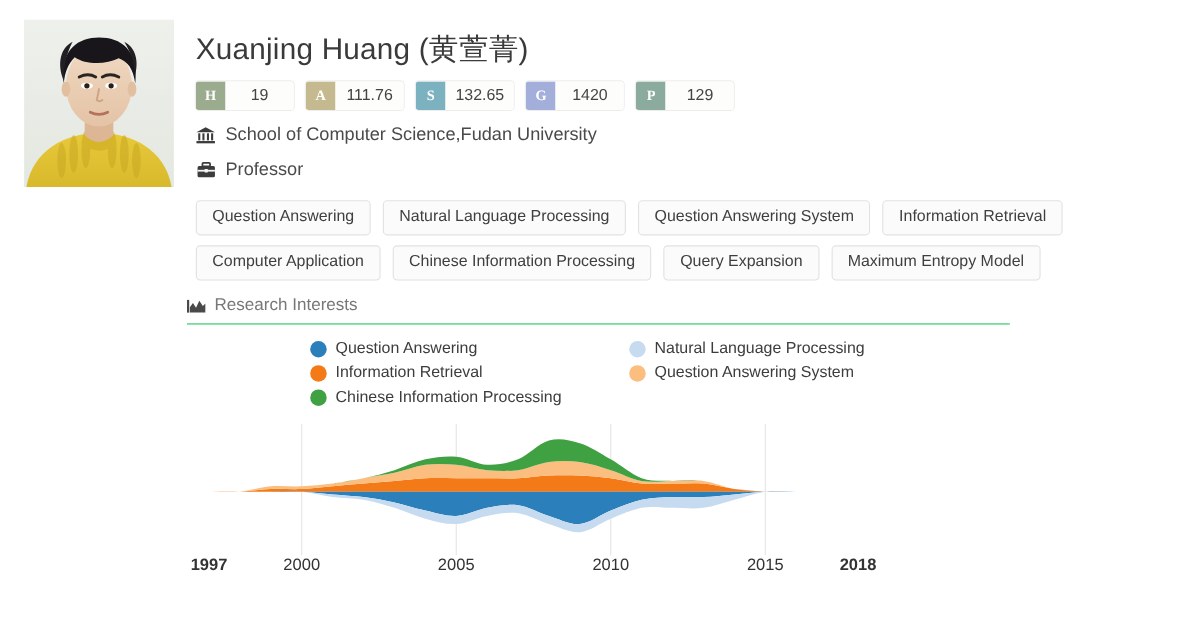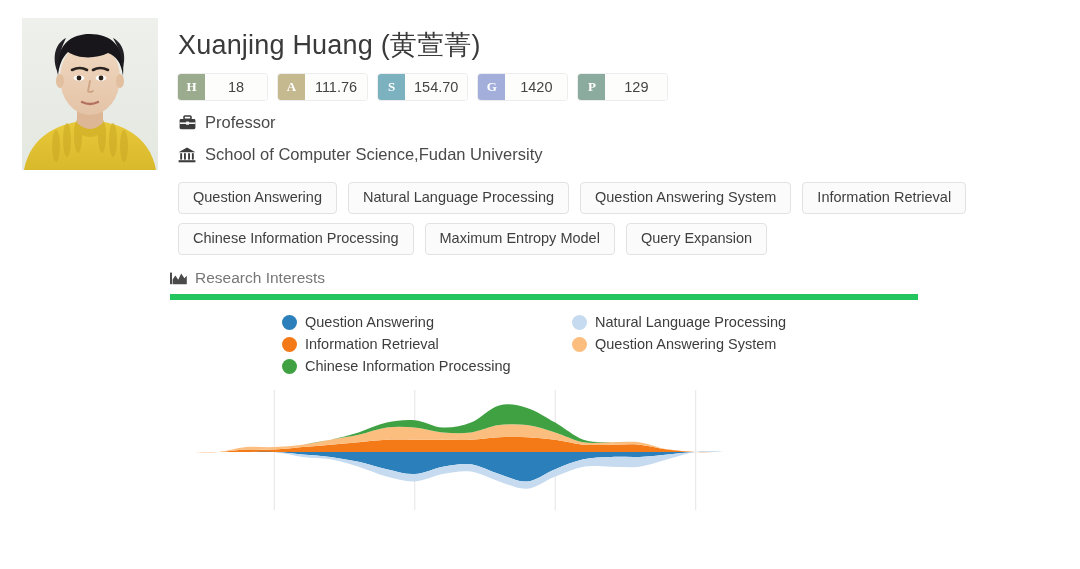--- a/index.html
+++ b/index.html
@@ -126,21 +126,21 @@
   #research-section {
     margin-top: 14px;
     margin-left: -8px;
     width: 748px;
   }
   #research-header {
     display: flex;
     align-items: center;
     gap: 8px;
     padding-bottom: 7px;
-    border-bottom: 6px solid #22c55e;
+    border-bottom: 1px solid #22c55e;
   }
   #research-header .hdr-icon { color: #555; display: flex; }
   #research-title {
     font-size: 15.5px;
     color: #777777;
   }
 
   
   #chart-legend {
     margin-top: 14px;
@@ -249,74 +249,75 @@
   </svg>
 </div>
 
 <div id="profile-info">
 
   <h1 id="person-name">Xuanjing Huang (黄萱菁)</h1>
 
   <div id="metrics-row">
       <div class="metric-badge">
         <div class="metric-key" style="background: rgb(154, 171, 142);">H</div>
-        <div class="metric-val">18</div>
+        <div class="metric-val">19</div>
       </div>
       <div class="metric-badge">
         <div class="metric-key" style="background: rgb(197, 185, 143);">A</div>
         <div class="metric-val">111.76</div>
       </div>
       <div class="metric-badge">
         <div class="metric-key" style="background: rgb(124, 177, 191);">S</div>
-        <div class="metric-val">154.70</div>
+        <div class="metric-val">132.65</div>
       </div>
       <div class="metric-badge">
         <div class="metric-key" style="background: rgb(163, 174, 219);">G</div>
         <div class="metric-val">1420</div>
       </div>
       <div class="metric-badge">
         <div class="metric-key" style="background: rgb(138, 171, 158);">P</div>
         <div class="metric-val">129</div>
       </div>
     </div>
-
-  <div class="info-line">
-    <span class="info-icon">
-      <svg width="17" height="15" viewBox="0 0 17 15">
-        <rect x="5" y="1" width="7" height="3.2" rx="1" fill="none" stroke="#3c3c3c" stroke-width="1.6"></rect>
-        <rect x="0.6" y="4" width="15.8" height="10.2" rx="1.4" fill="#3c3c3c"></rect>
-        <rect x="0.6" y="7.4" width="15.8" height="1.6" fill="#f6f6f6"></rect>
-        <rect x="7" y="6.6" width="3" height="3.2" rx=".6" fill="#f6f6f6"></rect>
-      </svg>
-    </span>
-    <span>Professor</span>
-  </div>
 
   <div class="info-line">
     <span class="info-icon">
       <svg width="18" height="16" viewBox="0 0 18 16">
         <path d="M9 0.6 L17.4 5.2 L0.6 5.2 Z" fill="#3c3c3c"></path>
         <rect x="2.2" y="6.2" width="1.9" height="6.4" fill="#3c3c3c"></rect>
         <rect x="6" y="6.2" width="1.9" height="6.4" fill="#3c3c3c"></rect>
         <rect x="10.1" y="6.2" width="1.9" height="6.4" fill="#3c3c3c"></rect>
         <rect x="13.9" y="6.2" width="1.9" height="6.4" fill="#3c3c3c"></rect>
         <rect x="0.6" y="13.2" width="16.8" height="2.1" fill="#3c3c3c"></rect>
       </svg>
     </span>
     <span>School of Computer Science,Fudan University</span>
   </div>
 
+  <div class="info-line">
+    <span class="info-icon">
+      <svg width="17" height="15" viewBox="0 0 17 15">
+        <rect x="5" y="1" width="7" height="3.2" rx="1" fill="none" stroke="#3c3c3c" stroke-width="1.6"></rect>
+        <rect x="0.6" y="4" width="15.8" height="10.2" rx="1.4" fill="#3c3c3c"></rect>
+        <rect x="0.6" y="7.4" width="15.8" height="1.6" fill="#f6f6f6"></rect>
+        <rect x="7" y="6.6" width="3" height="3.2" rx=".6" fill="#f6f6f6"></rect>
+      </svg>
+    </span>
+    <span>Professor</span>
+  </div>
+
   <div id="tags-container">
       <span class="tag-chip">Question Answering</span>
       <span class="tag-chip">Natural Language Processing</span>
       <span class="tag-chip">Question Answering System</span>
       <span class="tag-chip">Information Retrieval</span>
+      <span class="tag-chip">Computer Application</span>
       <span class="tag-chip">Chinese Information Processing</span>
+      <span class="tag-chip">Query Expansion</span>
       <span class="tag-chip">Maximum Entropy Model</span>
-      <span class="tag-chip">Query Expansion</span>
     </div>
 
   <div id="research-section">
     <div id="research-header">
       <span class="hdr-icon">
         <svg width="17" height="13" viewBox="0 0 17 13">
           <rect x="0" y="0.6" width="2" height="11.6" fill="#4a4a4a"></rect>
           <path d="M2.6 12.2 L2.6 7.4 L5.4 3.4 L8.2 7.8 L11.2 1.4 L14.4 6.2 L16.8 3.8 L16.8 12.2 Z" fill="#4a4a4a"></path>
         </svg>
       </span>
@@ -353,15 +354,23 @@
           <line x1="395.23809523809524" x2="395.23809523809524" y1="0" y2="120" stroke="#e4e4e4" stroke-width="1"></line>
           <line x1="535.7142857142857" x2="535.7142857142857" y1="0" y2="120" stroke="#e4e4e4" stroke-width="1"></line>
           <path d="M30.00,62.00C34.68,62.00 48.73,62.41 58.10,62.00C67.46,61.59 76.83,59.96 86.19,59.55C95.56,59.14 104.92,59.96 114.29,59.55C123.65,59.14 133.02,57.92 142.38,57.10C151.75,56.28 161.11,55.47 170.48,54.65C179.84,53.83 189.21,53.02 198.57,52.20C207.94,51.38 217.30,50.16 226.67,49.75C236.03,49.34 245.40,49.75 254.76,49.75C264.13,49.75 273.49,49.75 282.86,49.75C292.22,49.75 301.59,50.16 310.95,49.75C320.32,49.34 329.68,47.71 339.05,47.30C348.41,46.89 357.78,46.89 367.14,47.30C376.51,47.71 385.87,48.52 395.24,49.75C404.60,50.98 413.97,53.83 423.33,54.65C432.70,55.47 442.06,54.65 451.43,54.65C460.79,54.65 470.16,53.83 479.52,54.65C488.89,55.47 498.25,58.32 507.62,59.55C516.98,60.77 526.35,61.59 535.71,62.00C545.08,62.41 554.44,62.00 563.81,62.00C573.17,62.00 582.54,62.00 591.90,62.00C601.27,62.00 615.32,62.00 620.00,62.00L620.00,62.00C615.32,62.00 601.27,62.00 591.90,62.00C582.54,62.00 573.17,62.00 563.81,62.00C554.44,62.00 545.08,62.00 535.71,62.00C526.35,62.00 516.98,62.00 507.62,62.00C498.25,62.00 488.89,62.00 479.52,62.00C470.16,62.00 460.79,62.00 451.43,62.00C442.06,62.00 432.70,62.00 423.33,62.00C413.97,62.00 404.60,62.00 395.24,62.00C385.87,62.00 376.51,62.00 367.14,62.00C357.78,62.00 348.41,62.00 339.05,62.00C329.68,62.00 320.32,62.00 310.95,62.00C301.59,62.00 292.22,62.00 282.86,62.00C273.49,62.00 264.13,62.00 254.76,62.00C245.40,62.00 236.03,62.00 226.67,62.00C217.30,62.00 207.94,62.00 198.57,62.00C189.21,62.00 179.84,62.00 170.48,62.00C161.11,62.00 151.75,62.00 142.38,62.00C133.02,62.00 123.65,62.00 114.29,62.00C104.92,62.00 95.56,62.00 86.19,62.00C76.83,62.00 67.46,62.00 58.10,62.00C48.73,62.00 34.68,62.00 30.00,62.00Z" fill="#f47a17"></path>
           <path d="M30.00,62.00C34.68,62.00 48.73,62.82 58.10,62.00C67.46,61.18 76.83,57.92 86.19,57.10C95.56,56.28 104.92,57.51 114.29,57.10C123.65,56.69 133.02,55.88 142.38,54.65C151.75,53.42 161.11,51.38 170.48,49.75C179.84,48.12 189.21,46.89 198.57,44.85C207.94,42.81 217.30,38.73 226.67,37.50C236.03,36.27 245.40,36.68 254.76,37.50C264.13,38.32 273.49,41.58 282.86,42.40C292.22,43.22 301.59,43.63 310.95,42.40C320.32,41.17 329.68,36.27 339.05,35.05C348.41,33.82 357.78,33.82 367.14,35.05C376.51,36.27 385.87,39.54 395.24,42.40C404.60,45.26 413.97,50.57 423.33,52.20C432.70,53.83 442.06,52.20 451.43,52.20C460.79,52.20 470.16,50.97 479.52,52.20C488.89,53.42 498.25,57.92 507.62,59.55C516.98,61.18 526.35,61.59 535.71,62.00C545.08,62.41 554.44,62.00 563.81,62.00C573.17,62.00 582.54,62.00 591.90,62.00C601.27,62.00 615.32,62.00 620.00,62.00L620.00,62.00C615.32,62.00 601.27,62.00 591.90,62.00C582.54,62.00 573.17,62.00 563.81,62.00C554.44,62.00 545.08,62.41 535.71,62.00C526.35,61.59 516.98,60.77 507.62,59.55C498.25,58.32 488.89,55.47 479.52,54.65C470.16,53.83 460.79,54.65 451.43,54.65C442.06,54.65 432.70,55.47 423.33,54.65C413.97,53.83 404.60,50.98 395.24,49.75C385.87,48.52 376.51,47.71 367.14,47.30C357.78,46.89 348.41,46.89 339.05,47.30C329.68,47.71 320.32,49.34 310.95,49.75C301.59,50.16 292.22,49.75 282.86,49.75C273.49,49.75 264.13,49.75 254.76,49.75C245.40,49.75 236.03,49.34 226.67,49.75C217.30,50.16 207.94,51.38 198.57,52.20C189.21,53.02 179.84,53.83 170.48,54.65C161.11,55.47 151.75,56.28 142.38,57.10C133.02,57.92 123.65,59.14 114.29,59.55C104.92,59.96 95.56,59.14 86.19,59.55C76.83,59.96 67.46,61.59 58.10,62.00C48.73,62.41 34.68,62.00 30.00,62.00Z" fill="#fbbe7e"></path>
           <path d="M30.00,62.00C34.68,62.00 48.73,62.82 58.10,62.00C67.46,61.18 76.83,57.92 86.19,57.10C95.56,56.28 104.92,57.51 114.29,57.10C123.65,56.69 133.02,55.88 142.38,54.65C151.75,53.42 161.11,51.79 170.48,49.75C179.84,47.71 189.21,45.26 198.57,42.40C207.94,39.54 217.30,34.64 226.67,32.60C236.03,30.56 245.40,29.33 254.76,30.15C264.13,30.97 273.49,37.09 282.86,37.50C292.22,37.91 301.59,36.27 310.95,32.60C320.32,28.92 329.68,17.90 339.05,15.45C348.41,13.00 357.78,15.04 367.14,17.90C376.51,20.76 385.87,27.29 395.24,32.60C404.60,37.91 413.97,46.48 423.33,49.75C432.70,53.02 442.06,51.79 451.43,52.20C460.79,52.61 470.16,50.97 479.52,52.20C488.89,53.42 498.25,57.92 507.62,59.55C516.98,61.18 526.35,61.59 535.71,62.00C545.08,62.41 554.44,62.00 563.81,62.00C573.17,62.00 582.54,62.00 591.90,62.00C601.27,62.00 615.32,62.00 620.00,62.00L620.00,62.00C615.32,62.00 601.27,62.00 591.90,62.00C582.54,62.00 573.17,62.00 563.81,62.00C554.44,62.00 545.08,62.41 535.71,62.00C526.35,61.59 516.98,61.18 507.62,59.55C498.25,57.92 488.89,53.42 479.52,52.20C470.16,50.97 460.79,52.20 451.43,52.20C442.06,52.20 432.70,53.83 423.33,52.20C413.97,50.57 404.60,45.26 395.24,42.40C385.87,39.54 376.51,36.27 367.14,35.05C357.78,33.82 348.41,33.82 339.05,35.05C329.68,36.27 320.32,41.17 310.95,42.40C301.59,43.63 292.22,43.22 282.86,42.40C273.49,41.58 264.13,38.32 254.76,37.50C245.40,36.68 236.03,36.27 226.67,37.50C217.30,38.73 207.94,42.81 198.57,44.85C189.21,46.89 179.84,48.12 170.48,49.75C161.11,51.38 151.75,53.42 142.38,54.65C133.02,55.88 123.65,56.69 114.29,57.10C104.92,57.51 95.56,56.28 86.19,57.10C76.83,57.92 67.46,61.18 58.10,62.00C48.73,62.82 34.68,62.00 30.00,62.00Z" fill="#3fa142"></path>
           <path d="M30.00,62.00C34.68,62.00 48.73,62.00 58.10,62.00C67.46,62.00 76.83,62.00 86.19,62.00C95.56,62.00 104.92,62.00 114.29,62.00C123.65,62.00 133.02,62.00 142.38,62.00C151.75,62.00 161.11,62.00 170.48,62.00C179.84,62.00 189.21,62.00 198.57,62.00C207.94,62.00 217.30,62.00 226.67,62.00C236.03,62.00 245.40,62.00 254.76,62.00C264.13,62.00 273.49,62.00 282.86,62.00C292.22,62.00 301.59,62.00 310.95,62.00C320.32,62.00 329.68,62.00 339.05,62.00C348.41,62.00 357.78,62.00 367.14,62.00C376.51,62.00 385.87,62.00 395.24,62.00C404.60,62.00 413.97,62.00 423.33,62.00C432.70,62.00 442.06,62.00 451.43,62.00C460.79,62.00 470.16,62.00 479.52,62.00C488.89,62.00 498.25,62.00 507.62,62.00C516.98,62.00 526.35,62.00 535.71,62.00C545.08,62.00 554.44,62.00 563.81,62.00C573.17,62.00 582.54,62.00 591.90,62.00C601.27,62.00 615.32,62.00 620.00,62.00L620.00,62.00C615.32,62.00 601.27,62.00 591.90,62.00C582.54,62.00 573.17,62.00 563.81,62.00C554.44,62.00 545.08,61.59 535.71,62.00C526.35,62.41 516.98,63.63 507.62,64.45C498.25,65.27 488.89,66.49 479.52,66.90C470.16,67.31 460.79,66.49 451.43,66.90C442.06,67.31 432.70,67.31 423.33,69.35C413.97,71.39 404.60,75.48 395.24,79.15C385.87,82.83 376.51,90.58 367.14,91.40C357.78,92.22 348.41,86.91 339.05,84.05C329.68,81.19 320.32,75.47 310.95,74.25C301.59,73.03 292.22,75.07 282.86,76.70C273.49,78.33 264.13,83.64 254.76,84.05C245.40,84.46 236.03,81.19 226.67,79.15C217.30,77.11 207.94,73.84 198.57,71.80C189.21,69.76 179.84,68.13 170.48,66.90C161.11,65.68 151.75,65.27 142.38,64.45C133.02,63.63 123.65,62.41 114.29,62.00C104.92,61.59 95.56,62.00 86.19,62.00C76.83,62.00 67.46,62.00 58.10,62.00C48.73,62.00 34.68,62.00 30.00,62.00Z" fill="#2b7fba"></path>
           <path d="M30.00,62.00C34.68,62.00 48.73,62.00 58.10,62.00C67.46,62.00 76.83,62.00 86.19,62.00C95.56,62.00 104.92,61.59 114.29,62.00C123.65,62.41 133.02,63.63 142.38,64.45C151.75,65.27 161.11,65.68 170.48,66.90C179.84,68.13 189.21,69.76 198.57,71.80C207.94,73.84 217.30,77.11 226.67,79.15C236.03,81.19 245.40,84.46 254.76,84.05C264.13,83.64 273.49,78.33 282.86,76.70C292.22,75.07 301.59,73.03 310.95,74.25C320.32,75.47 329.68,81.19 339.05,84.05C348.41,86.91 357.78,92.22 367.14,91.40C376.51,90.58 385.87,82.83 395.24,79.15C404.60,75.48 413.97,71.39 423.33,69.35C432.70,67.31 442.06,67.31 451.43,66.90C460.79,66.49 470.16,67.31 479.52,66.90C488.89,66.49 498.25,65.27 507.62,64.45C516.98,63.63 526.35,62.41 535.71,62.00C545.08,61.59 554.44,62.00 563.81,62.00C573.17,62.00 582.54,62.00 591.90,62.00C601.27,62.00 615.32,62.00 620.00,62.00L620.00,62.00C615.32,62.00 601.27,62.00 591.90,62.00C582.54,62.00 573.17,62.00 563.81,62.00C554.44,62.00 545.08,60.77 535.71,62.00C526.35,63.23 516.98,66.90 507.62,69.35C498.25,71.80 488.89,75.48 479.52,76.70C470.16,77.92 460.79,76.70 451.43,76.70C442.06,76.70 432.70,75.07 423.33,76.70C413.97,78.33 404.60,82.83 395.24,86.50C385.87,90.17 376.51,97.93 367.14,98.75C357.78,99.57 348.41,94.26 339.05,91.40C329.68,88.54 320.32,82.82 310.95,81.60C301.59,80.38 292.22,82.42 282.86,84.05C273.49,85.68 264.13,90.99 254.76,91.40C245.40,91.81 236.03,88.95 226.67,86.50C217.30,84.05 207.94,79.56 198.57,76.70C189.21,73.84 179.84,70.98 170.48,69.35C161.11,67.72 151.75,68.13 142.38,66.90C133.02,65.68 123.65,62.82 114.29,62.00C104.92,61.18 95.56,62.00 86.19,62.00C76.83,62.00 67.46,62.00 58.10,62.00C48.73,62.00 34.68,62.00 30.00,62.00Z" fill="#c6dbef"></path>
         </svg>
     </div>
 
+    <div id="axis-labels">
+        <span class="axis-tick bold" style="left: 30px;">1997</span>
+        <span class="axis-tick" style="left: 114.286px;">2000</span>
+        <span class="axis-tick" style="left: 254.762px;">2005</span>
+        <span class="axis-tick" style="left: 395.238px;">2010</span>
+        <span class="axis-tick" style="left: 535.714px;">2015</span>
+        <span class="axis-tick bold" style="left: 620px;">2018</span>
+      </div>
   </div>
 
 </div>
 
 </body></html>

